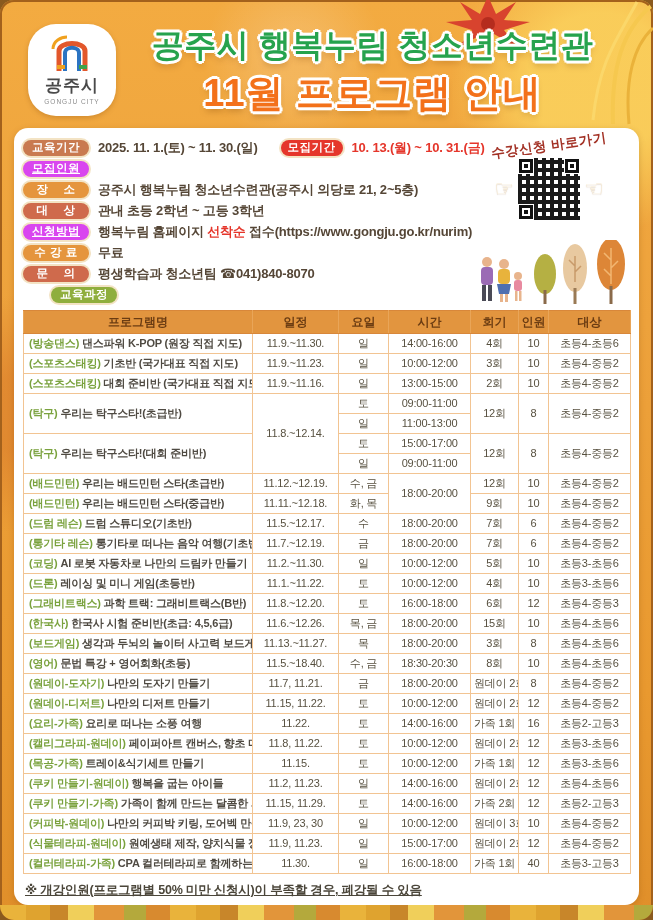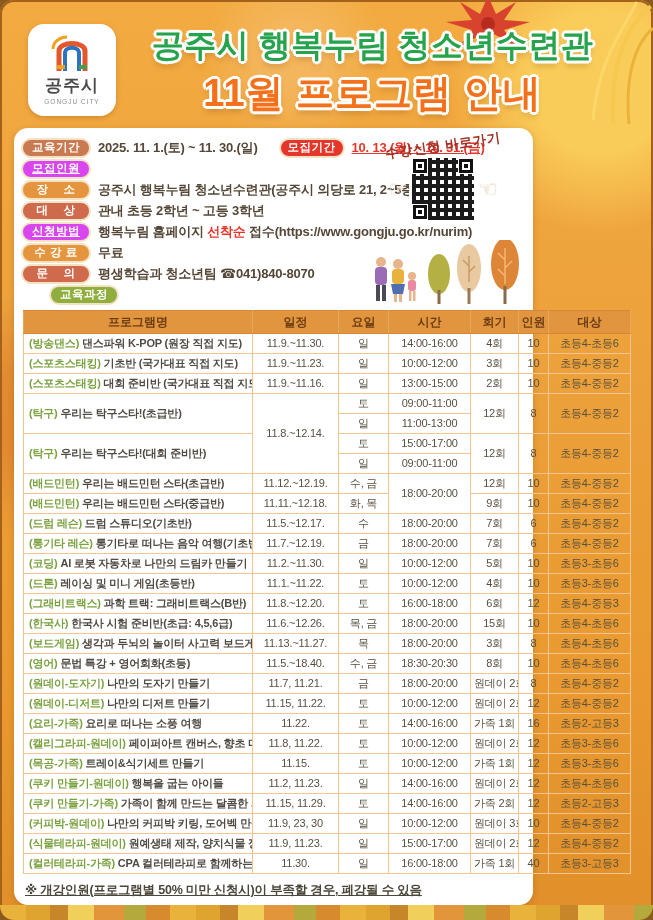--- a/index.html
+++ b/index.html
@@ -13,54 +13,54 @@
     background:
       radial-gradient(circle at 92% 9%, rgba(252,216,98,.75) 0 70px, rgba(252,216,98,0) 150px),
       radial-gradient(circle at 4% 45%, rgba(214,116,40,.5) 0 40px, rgba(214,116,40,0) 120px),
       radial-gradient(circle at 45% 6%, rgba(255,255,255,.15) 0 30px, rgba(255,255,255,0) 90px),
       linear-gradient(180deg,#f3ab41 0%,#eda23c 35%,#e9992f 75%,#e08f2a 100%);
     box-shadow:inset 0 0 0 2px #a3611c;
   }
   
   .logo{
     position:absolute;left:28px;top:24px;width:88px;height:92px;background:#fff;
-    border-radius:16px;box-shadow:0 2px 5px rgba(120,60,0,.25);
+    border-radius:28px;box-shadow:0 2px 5px rgba(120,60,0,.25);
     display:flex;flex-direction:column;align-items:center;justify-content:center;gap:1px;
   }
   .logo-name{font-size:17px;font-weight:bold;color:#4a4a4a;letter-spacing:1px;}
   .logo-sub{font-size:6.5px;color:#8d8d8d;letter-spacing:1px;}
   .title1{
     position:absolute;left:118px;right:26px;top:24px;text-align:center;
     font-size:32px;font-weight:bold;color:#26a34d;letter-spacing:.5px;white-space:nowrap;
     text-shadow:-2px -2px 0 #fff,2px -2px 0 #fff,-2px 2px 0 #fff,2px 2px 0 #fff,0 -3px 0 #fff,0 3px 0 #fff,-3px 0 0 #fff,3px 0 0 #fff,0 5px 6px rgba(120,60,0,.35);
   }
   .title2{
     position:absolute;left:118px;right:26px;top:68px;text-align:center;
     font-size:38px;font-weight:bold;color:#f3711a;letter-spacing:1px;white-space:nowrap;
     text-shadow:-2px -2px 0 #fff,2px -2px 0 #fff,-2px 2px 0 #fff,2px 2px 0 #fff,0 -3px 0 #fff,0 3px 0 #fff,-3px 0 0 #fff,3px 0 0 #fff,0 5px 6px rgba(120,60,0,.35);
   }
   .flower{position:absolute;left:438px;top:-8px;}
   .wheat{position:absolute;right:0;top:0;}
   
   .card{
-    position:absolute;left:14px;top:128px;width:519px;height:777px;background:#fff;
+    position:absolute;left:14px;top:128px;width:625px;height:777px;background:#fff;
     border-radius:14px;box-shadow:0 2px 6px rgba(120,60,0,.25);
     padding:9px 9px 0 9px;box-sizing:border-box;
   }
   .info-row{display:flex;align-items:center;gap:9px;height:21px;}
   .badge{
     white-space:pre;flex:0 0 66px;height:16px;border-radius:9px;color:#fff;
     font-size:11.5px;font-weight:bold;display:flex;align-items:center;justify-content:center;
     box-shadow:0 0 0 2px #f3e3c4;letter-spacing:.5px;
   }
   .b-brick{background:#c97a50;} .b-olive{background:#d946ef;text-decoration:underline;} .b-orange{background:#e5953d;}
   .b-red2{background:#cf6a4c;} .b-green{background:#8fae3d;margin-left:28px;} .b-red{background:#e5362b;}
   .badge.recruit{margin-left:14px;flex-basis:62px;}
   .info-text{font-size:13px;font-weight:bold;color:#554636;white-space:pre;letter-spacing:-.2px;}
-  .red-text{color:#e5362b;text-decoration:underline;}
+  .red-text{color:#e5362b;}
   .hl{color:#e5362b;}
   
   .qr-block{position:absolute;right:14px;top:9px;width:152px;text-align:center;}
   .qr-label{font-size:13.5px;font-weight:bold;color:#a33226;transform:rotate(-8deg);letter-spacing:.5px;margin-bottom:3px;}
   .qr-row{display:flex;align-items:center;justify-content:center;gap:4px;}
   .hand{font-size:22px;color:#f8ecd2;text-shadow:0 1px 1px rgba(120,60,0,.3);}
   .qr{
     width:62px;height:62px;position:relative;background:
       repeating-linear-gradient(0deg,#1a1a1a 0 4px,transparent 4px 8px),
       repeating-linear-gradient(90deg,#1a1a1a 0 4px,#fff 4px 8px);

